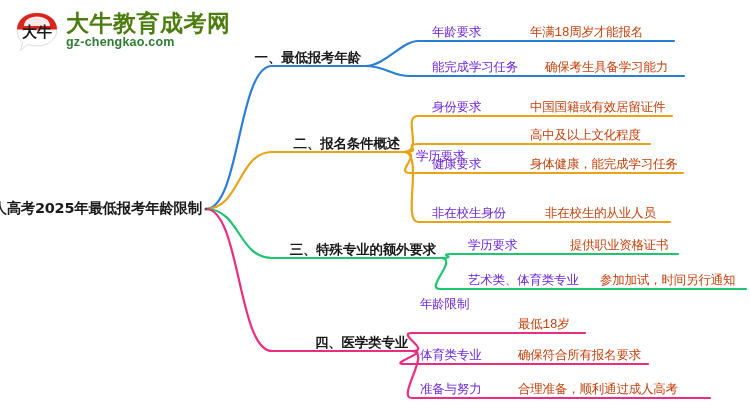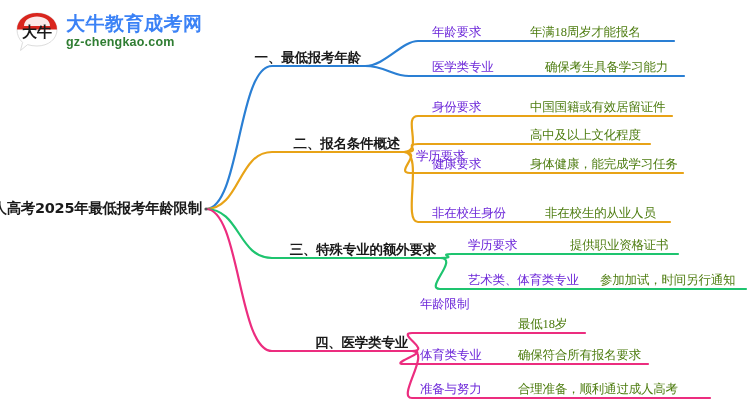--- a/index.html
+++ b/index.html
@@ -36,23 +36,23 @@
     left: 0; top: 1px;
     width: 46px; height: 44px;
   }
   .logo-text-block {
     position: absolute;
     left: 52px;
     top: 2px;
   }
   .logo-title {
     font-family: "DejaVu Sans", "Liberation Sans", sans-serif;
-    font-size: 19px;
+    font-size: 23px;
     font-weight: bold;
-    color: #3b82f6;
+    color: #4d7c0f;
     letter-spacing: 0.5px;
     line-height: 22px;
     white-space: nowrap;
   }
   .logo-sub {
     font-family: "Liberation Sans", sans-serif;
     font-size: 12.5px;
     font-weight: bold;
     color: #2f7d32;
     letter-spacing: 0.2px;
@@ -83,23 +83,23 @@
     white-space: nowrap;
     font-size: 12.5px;
     color: #6d28d9;
     letter-spacing: -0.2px;
     font-family: "DejaVu Sans", "Liberation Sans", sans-serif;
   }
   .leaf-value {
     position: absolute;
     white-space: nowrap;
     font-size: 12.5px;
-    color: #4d7c0f;
+    color: #c2410c;
     letter-spacing: -0.2px;
-    font-family: Liberation Serif, serif;
+    font-family: Liberation Mono, monospace;
     text-align: right;
   }
 </style>
 </head>
 <body>
 
 <div class="logo-wrap">
   <svg class="logo-mark" viewBox="0 0 46 44">
     <path d="M23 2 C34.5 2 43 9 43 18.5 C43 28 34.5 35 23 35 C19.5 35 16.3 34.5 13.6 33.6 L6.5 39.5 L8.6 31.4 C5.1 28.4 3 23.8 3 18.5 C3 9 11.5 2 23 2 Z" fill="#ffffff" stroke="#dddddd" stroke-width="1"></path>
     <path d="M23 2 C34.5 2 43 9 43 18.5 L3 18.5 C3 9 11.5 2 23 2 Z" fill="#d9251d"></path>
@@ -136,21 +136,21 @@
       <path d="M 412 351 C 432 351, 388 364, 404 364 L 648 364" fill="none" stroke="#ec2d7f" stroke-width="2.2" stroke-linecap="round"></path>
       <path d="M 412 351 C 432 351, 396 398, 412 398 L 710 398" fill="none" stroke="#ec2d7f" stroke-width="2.2" stroke-linecap="round"></path>
     </g>
     <circle cx="206" cy="209" r="1.6" fill="#555"></circle>
   </svg>
 
 <div id="text-layer">
     <div class="node-text branch-text" style="left: auto; top: 49px; right: 389px;">一、最低报考年龄</div>
     <div class="leaf-label" style="left: 432px; top: 24px;">年龄要求</div>
     <div class="leaf-value" style="left: 530px; top: 24px;">年满18周岁才能报名</div>
-    <div class="leaf-label" style="left: 432px; top: 59px;">医学类专业</div>
+    <div class="leaf-label" style="left: 432px; top: 59px;">能完成学习任务</div>
     <div class="leaf-value" style="left: 545px; top: 59px;">确保考生具备学习能力</div>
     <div class="node-text branch-text" style="left: auto; top: 135px; right: 350px;">二、报名条件概述</div>
     <div class="leaf-label" style="left: 432px; top: 99px;">身份要求</div>
     <div class="leaf-value" style="left: 530px; top: 99px;">中国国籍或有效居留证件</div>
     <div class="leaf-label" style="left: 416px; top: 127px; margin-top: 21px;">学历要求</div>
     <div class="leaf-value" style="left: 530px; top: 127px;">高中及以上文化程度</div>
     <div class="leaf-label" style="left: 432px; top: 156px;">健康要求</div>
     <div class="leaf-value" style="left: 530px; top: 156px;">身体健康，能完成学习任务</div>
     <div class="leaf-label" style="left: 432px; top: 205px;">非在校生身份</div>
     <div class="leaf-value" style="left: 545px; top: 205px;">非在校生的从业人员</div>

